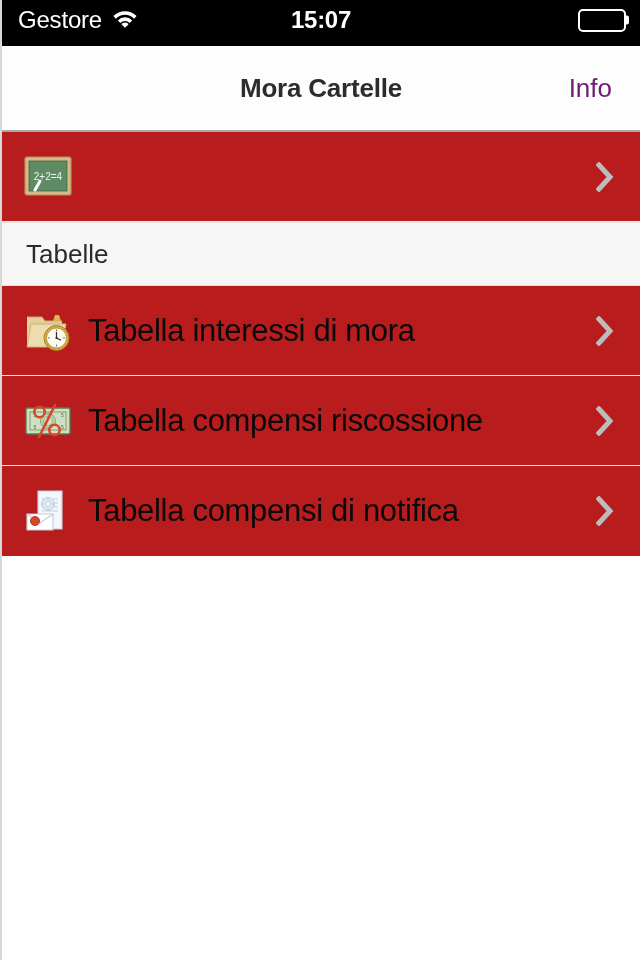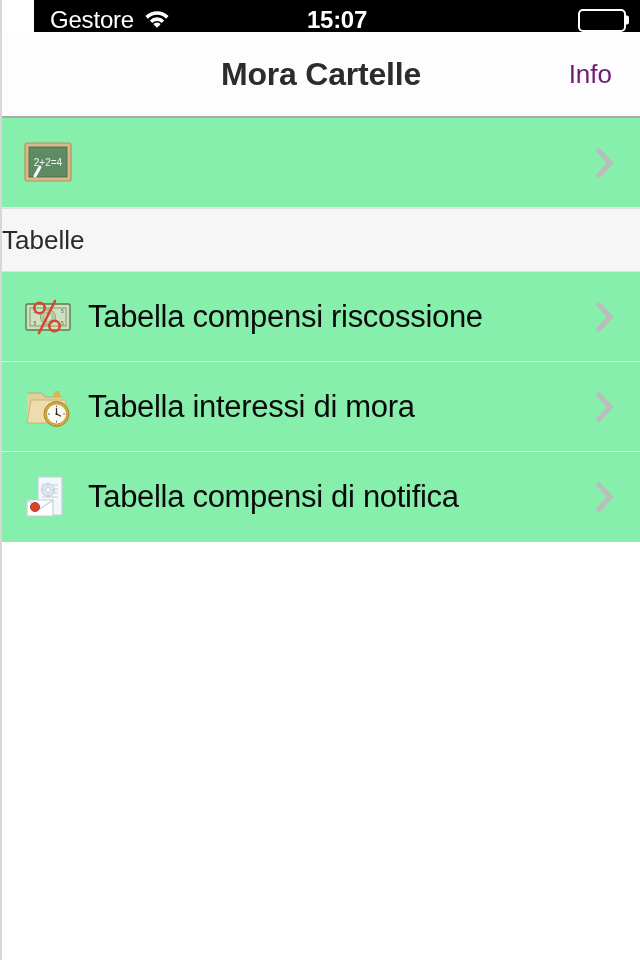--- a/index.html
+++ b/index.html
@@ -15,25 +15,24 @@
   #screen {
     position:relative;
     width:640px; height:960px;
     background:#ffffff;
     border-left:2px solid #d8d8d8;
   }
 
   
   .status-bar {
     position:relative;
-    height:32px;
+    height:46px;
     background:#000000;
     display:flex;
     align-items:center;
-    margin-left:32px;
   }
   .sb-left {
     position:absolute; left:16px; top:0; height:40px;
     display:flex; align-items:center; gap:9px;
   }
   .sb-carrier {
     color:#ffffff;
     font-size:24px;
     letter-spacing:-0.2px;
   }
@@ -72,21 +71,21 @@
     position:relative;
     height:86px;
     background:#fdfdfd;
     border-bottom:2px solid #a9a9a9;
     display:flex;
     align-items:center;
   }
   .nav-title {
     position:absolute; left:0; right:0;
     text-align:center;
-    font-size:32px;
+    font-size:26px;
     font-weight:bold;
     color:#2c2c2c;
     letter-spacing:-0.2px;
   }
   .nav-right-btn {
     position:absolute;
     right:28px;
     font-size:26px;
     color:#701a75;
     cursor:pointer;
@@ -95,28 +94,29 @@
   
   .table-view { background:#ffffff; }
 
   .section-header {
     height:64px;
     background:#f6f6f6;
     border-top:1px solid #e0e0e0;
     border-bottom:1px solid #e0e0e0;
     display:flex;
     align-items:center;
+    padding-left:24px;
     font-size:26px;
     color:#2a2a2a;
   }
 
   .row {
     position:relative;
     height:90px;
-    background:#86efac;
+    background:#b91c1c;
     display:flex;
     align-items:center;
     padding-left:20px;
     cursor:pointer;
   }
   .row::after {
     content:"";
     position:absolute;
     left:0; right:0; bottom:0;
     height:1px;
@@ -195,47 +195,20 @@
         </svg>
       </span>
       <span class="chevron">
         <svg width="18" height="30" viewBox="0 0 18 30">
           <path d="M3 3 L14 15 L3 27" fill="none" stroke="#bcbcbc" stroke-width="5" stroke-linecap="square" stroke-linejoin="miter"></path>
         </svg>
       </span>
     </div>
 
     <div class="section-header">Tabelle</div>
-
-    <div class="row">
-      <span class="row-icon">
-        <svg width="52" height="52" viewBox="0 0 52 52">
-          <rect x="4" y="13" width="44" height="26" rx="1.5" fill="#cfe0c2"></rect>
-          <rect x="4" y="13" width="44" height="26" rx="1.5" fill="none" stroke="#5d7a4e" stroke-width="1.4"></rect>
-          <rect x="8" y="17" width="36" height="18" fill="none" stroke="#6f8b5d" stroke-width="0.8"></rect>
-          <circle cx="26" cy="26" r="7.5" fill="#bcd2ac" stroke="#6f8b5d" stroke-width="0.7"></circle>
-          <circle cx="26" cy="26" r="4.5" fill="#cfe0c2" stroke="#6f8b5d" stroke-width="0.5"></circle>
-          <text x="11.5" y="22" font-family="'Liberation Sans', sans-serif" font-size="5" fill="#4f6a41">5</text>
-          <text x="39" y="22" font-family="'Liberation Sans', sans-serif" font-size="5" fill="#4f6a41">5</text>
-          <text x="11.5" y="34" font-family="'Liberation Sans', sans-serif" font-size="5" fill="#4f6a41">5</text>
-          <text x="39" y="34" font-family="'Liberation Sans', sans-serif" font-size="5" fill="#4f6a41">5</text>
-          <g stroke="#d8452a" stroke-width="2.6" fill="none" stroke-linecap="round">
-            <line x1="33" y1="10" x2="17" y2="42"></line>
-          </g>
-          <circle cx="17.5" cy="17" r="5.2" fill="none" stroke="#d8452a" stroke-width="2.6"></circle>
-          <circle cx="32.5" cy="35" r="5.2" fill="none" stroke="#d8452a" stroke-width="2.6"></circle>
-        </svg>
-      </span>
-      <span class="row-label">Tabella compensi riscossione</span>
-      <span class="chevron">
-        <svg width="18" height="30" viewBox="0 0 18 30">
-          <path d="M3 3 L14 15 L3 27" fill="none" stroke="#bcbcbc" stroke-width="5" stroke-linecap="square" stroke-linejoin="miter"></path>
-        </svg>
-      </span>
-    </div>
 
     <div class="row">
       <span class="row-icon">
         <svg width="52" height="52" viewBox="0 0 52 52">
           <path d="M5 12 L20 12 L23 16 L40 16 L40 42 L5 42 Z" fill="#e3cf9a"></path>
           <path d="M5 12 L20 12 L23 16 L40 16" fill="none" stroke="#c3ab75" stroke-width="1"></path>
           <path d="M9 19 L44 19 L39 42 L5 42 Z" fill="#ecdcae"></path>
           <path d="M9 19 L44 19 L39 42 L5 42 Z" fill="none" stroke="#c9b27d" stroke-width="1"></path>
           <path d="M31 16 L33 10 L37 10 L39 16 Z" fill="#d9b54c"></path>
           <circle cx="34.5" cy="33" r="12.5" fill="#d4ab3c"></circle>
@@ -247,20 +220,47 @@
             <line x1="34.5" y1="39.7" x2="34.5" y2="41.5"></line>
             <line x1="26" y1="33" x2="27.8" y2="33"></line>
             <line x1="41.2" y1="33" x2="43" y2="33"></line>
           </g>
           <path d="M34.5 33 L34.5 27.5" stroke="#30291f" stroke-width="1.2" stroke-linecap="round"></path>
           <path d="M34.5 33 L38.5 35" stroke="#30291f" stroke-width="1.2" stroke-linecap="round"></path>
           <circle cx="34.5" cy="33" r="1.1" fill="#30291f"></circle>
         </svg>
       </span>
       <span class="row-label">Tabella interessi di mora</span>
+      <span class="chevron">
+        <svg width="18" height="30" viewBox="0 0 18 30">
+          <path d="M3 3 L14 15 L3 27" fill="none" stroke="#bcbcbc" stroke-width="5" stroke-linecap="square" stroke-linejoin="miter"></path>
+        </svg>
+      </span>
+    </div>
+
+    <div class="row">
+      <span class="row-icon">
+        <svg width="52" height="52" viewBox="0 0 52 52">
+          <rect x="4" y="13" width="44" height="26" rx="1.5" fill="#cfe0c2"></rect>
+          <rect x="4" y="13" width="44" height="26" rx="1.5" fill="none" stroke="#5d7a4e" stroke-width="1.4"></rect>
+          <rect x="8" y="17" width="36" height="18" fill="none" stroke="#6f8b5d" stroke-width="0.8"></rect>
+          <circle cx="26" cy="26" r="7.5" fill="#bcd2ac" stroke="#6f8b5d" stroke-width="0.7"></circle>
+          <circle cx="26" cy="26" r="4.5" fill="#cfe0c2" stroke="#6f8b5d" stroke-width="0.5"></circle>
+          <text x="11.5" y="22" font-family="'Liberation Sans', sans-serif" font-size="5" fill="#4f6a41">5</text>
+          <text x="39" y="22" font-family="'Liberation Sans', sans-serif" font-size="5" fill="#4f6a41">5</text>
+          <text x="11.5" y="34" font-family="'Liberation Sans', sans-serif" font-size="5" fill="#4f6a41">5</text>
+          <text x="39" y="34" font-family="'Liberation Sans', sans-serif" font-size="5" fill="#4f6a41">5</text>
+          <g stroke="#d8452a" stroke-width="2.6" fill="none" stroke-linecap="round">
+            <line x1="33" y1="10" x2="17" y2="42"></line>
+          </g>
+          <circle cx="17.5" cy="17" r="5.2" fill="none" stroke="#d8452a" stroke-width="2.6"></circle>
+          <circle cx="32.5" cy="35" r="5.2" fill="none" stroke="#d8452a" stroke-width="2.6"></circle>
+        </svg>
+      </span>
+      <span class="row-label">Tabella compensi riscossione</span>
       <span class="chevron">
         <svg width="18" height="30" viewBox="0 0 18 30">
           <path d="M3 3 L14 15 L3 27" fill="none" stroke="#bcbcbc" stroke-width="5" stroke-linecap="square" stroke-linejoin="miter"></path>
         </svg>
       </span>
     </div>
 
     <div class="row no-sep">
       <span class="row-icon">
         <svg width="52" height="52" viewBox="0 0 52 52">

